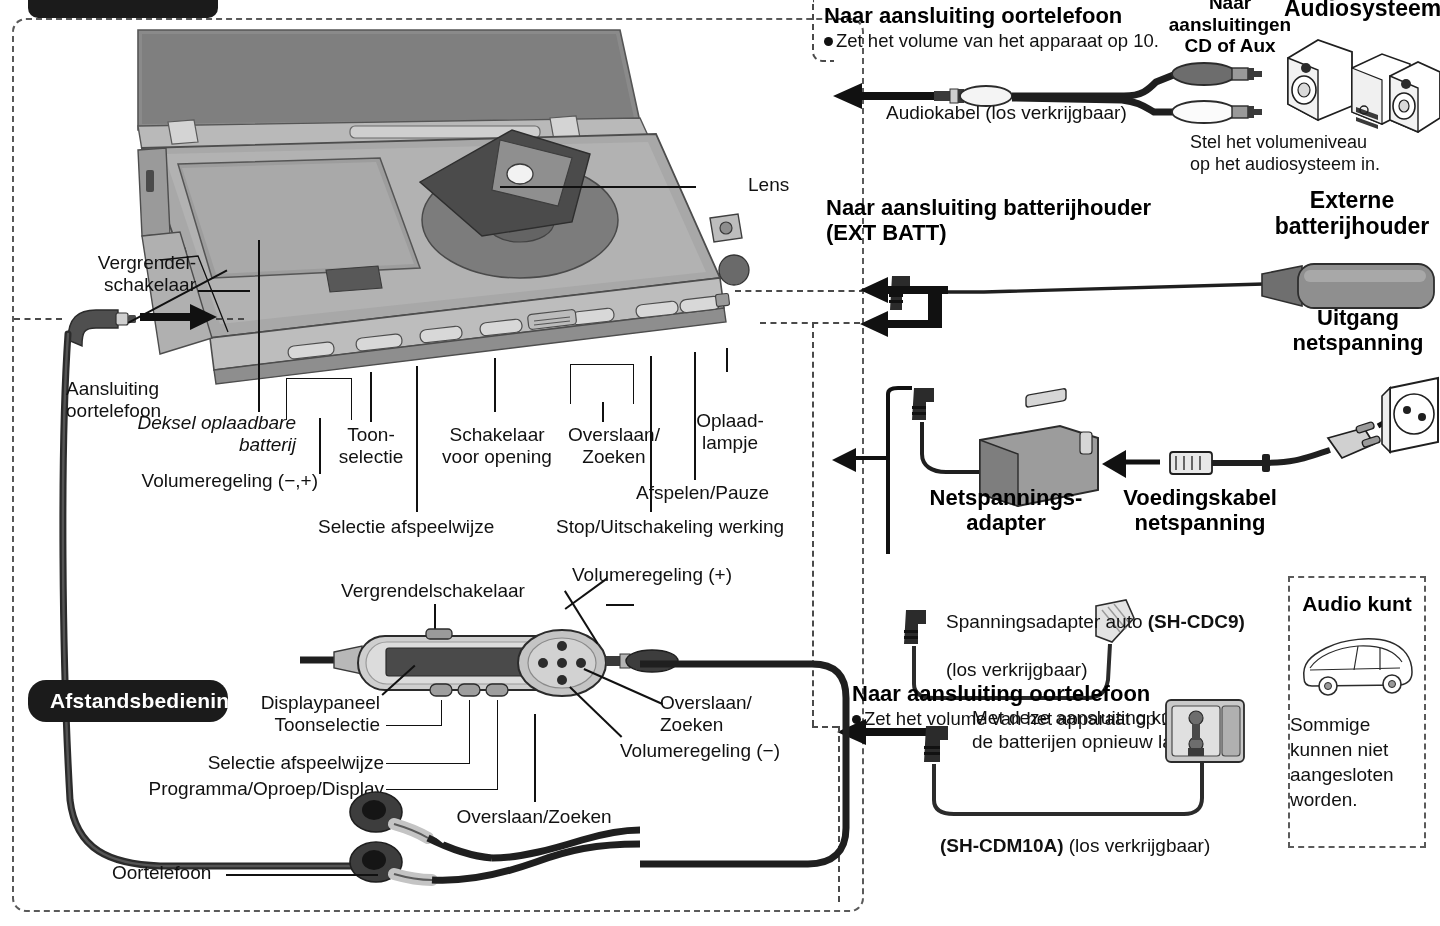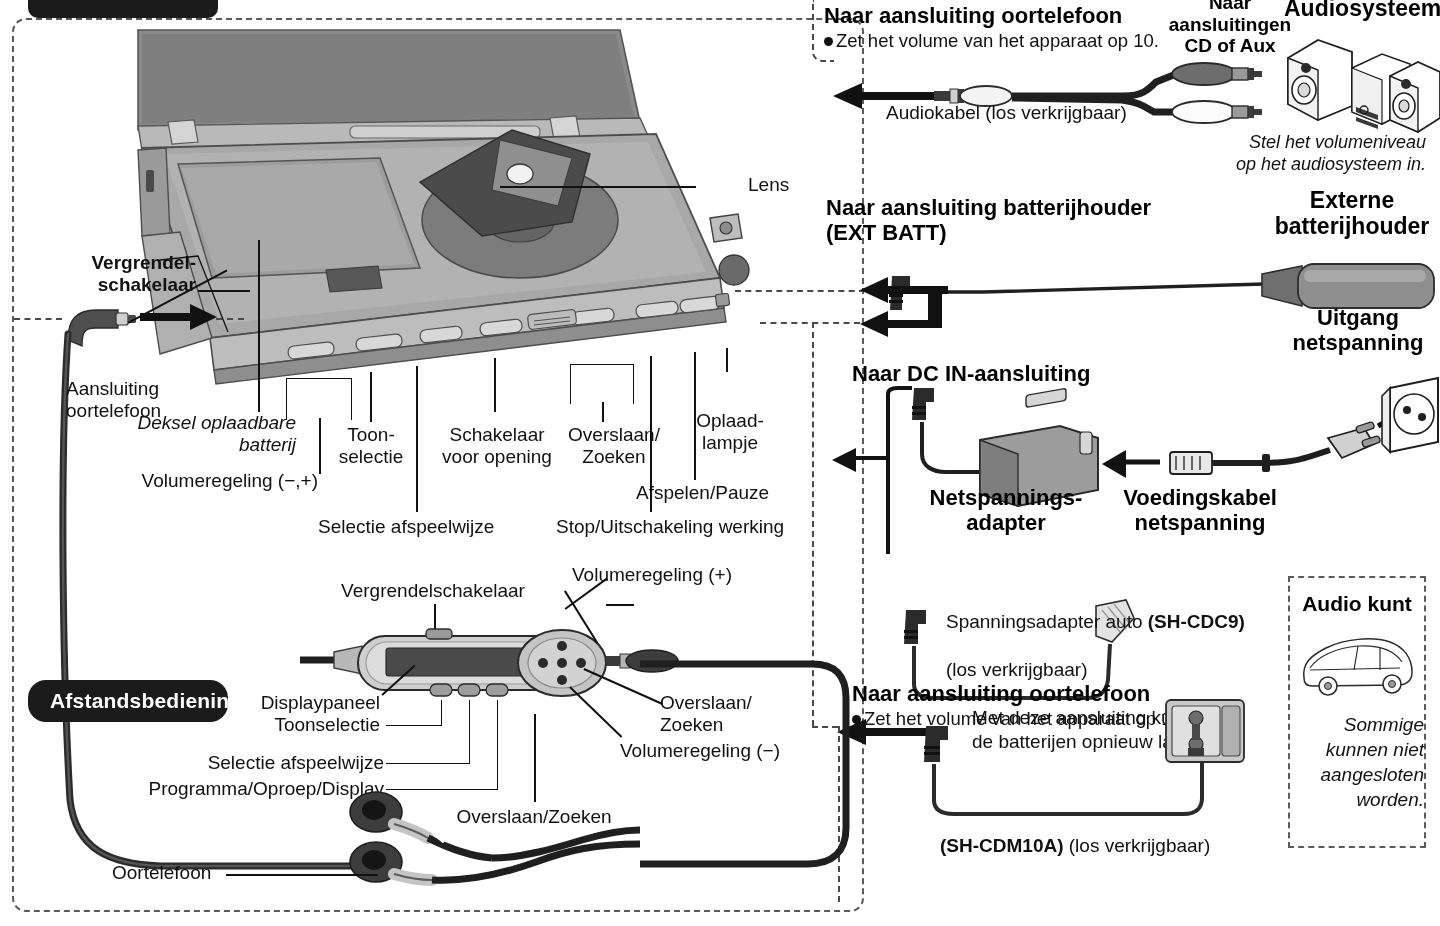--- a/index.html
+++ b/index.html
@@ -63,21 +63,21 @@
   .note {
     font-size: 18.5px;
     line-height: 1.2;
     white-space: pre-line;
   }
   .small {
     font-size: 17.5px;
     line-height: 1.22;
     white-space: pre-line;
   }
-  .small.c { text-align: right; font-style: italic; }
+  .small.c { text-align: left; }
   .bold { font-weight: bold; }
 
   
   .ln { background: #111; position: absolute; }
   .lnh { height: 1.6px; }
   .lnv { width: 1.6px; }
 
   
   .dln-h {
     position: absolute;
@@ -178,21 +178,21 @@
       <polygon points="590,196 618,192 622,216 594,220" fill="#bdbdbd" stroke="#3f3f3f" stroke-width="1.4"></polygon>
       <circle cx="606" cy="206" r="6" fill="#8d8d8d" stroke="#3a3a3a" stroke-width="1.2"></circle>
 
       <circle cx="614" cy="248" r="15" fill="#6a6a6a" stroke="#333" stroke-width="1.3"></circle>
     </svg>
   </div>
 
   <div class="abs ln lnh" style="left:500px; top:186px; width:196px;"></div>
   <div class="abs lbl" style="left:704px; top:174px;margin-left:44px;">Lens</div>
 
-  <div class="abs lbl r" style="left:34px; top:252px; width:162px;font-weight:bold;">Vergrendel-
+  <div class="abs lbl r" style="left:34px; top:252px; width:162px;">Vergrendel-
 schakelaar</div>
   <div class="abs ln lnh" style="left:198px; top:290px; width:52px;"></div>
 
   <div class="abs" style="left:56px; top:296px; width:180px; height:60px;">
     <svg width="180" height="60" viewBox="0 0 180 60">
       <path d="M12,44 C12,22 22,14 40,14 L62,14 L62,32 L40,32 C28,32 26,36 26,50 Z" fill="#4f4f4f" stroke="#2c2c2c" stroke-width="1.4"></path>
       <rect x="60" y="17" width="12" height="12" rx="2" fill="#cfcfcf" stroke="#333" stroke-width="1.2"></rect>
       <rect x="72" y="19" width="8" height="8" rx="1.5" fill="#4a4a4a"></rect>
     </svg>
   </div>
@@ -350,21 +350,20 @@
   <div class="abs" style="left:856px; top:276px; width:92px; height:66px;">
     <svg width="92" height="66" viewBox="0 0 92 66">
 
       <path d="M92,10 L32,10 L32,1 L4,14 L32,27 L32,18 L92,18 Z" fill="#111"></path>
 
       <path d="M78,44 L32,44 L32,35 L4,48 L32,61 L32,52 L78,52 Z" fill="#111"></path>
       <path d="M72,18 L72,52 L86,52 L86,18 Z" fill="#111"></path>
     </svg>
   </div>
 
-  <div class="abs hdr" style="left:852px; top:362px; width:420px; font-size:22px;">Naar DC IN-aansluiting</div>
 
   <div class="abs hdr c" style="left:1276px; top:306px; width:164px; font-size:22px;">Uitgang
 netspanning</div>
 
   <div class="abs" style="left:830px; top:386px; width:610px; height:170px;">
     <svg width="610" height="170" viewBox="0 0 610 170">
 
       <path d="M58,8 L58,168" fill="none" stroke="#111" stroke-width="4"></path>
       <path d="M58,8 C58,4 62,2 68,2 L82,2" fill="none" stroke="#111" stroke-width="4"></path>
       <path d="M58,72 L20,72" stroke="#111" stroke-width="4" fill="none"></path>

